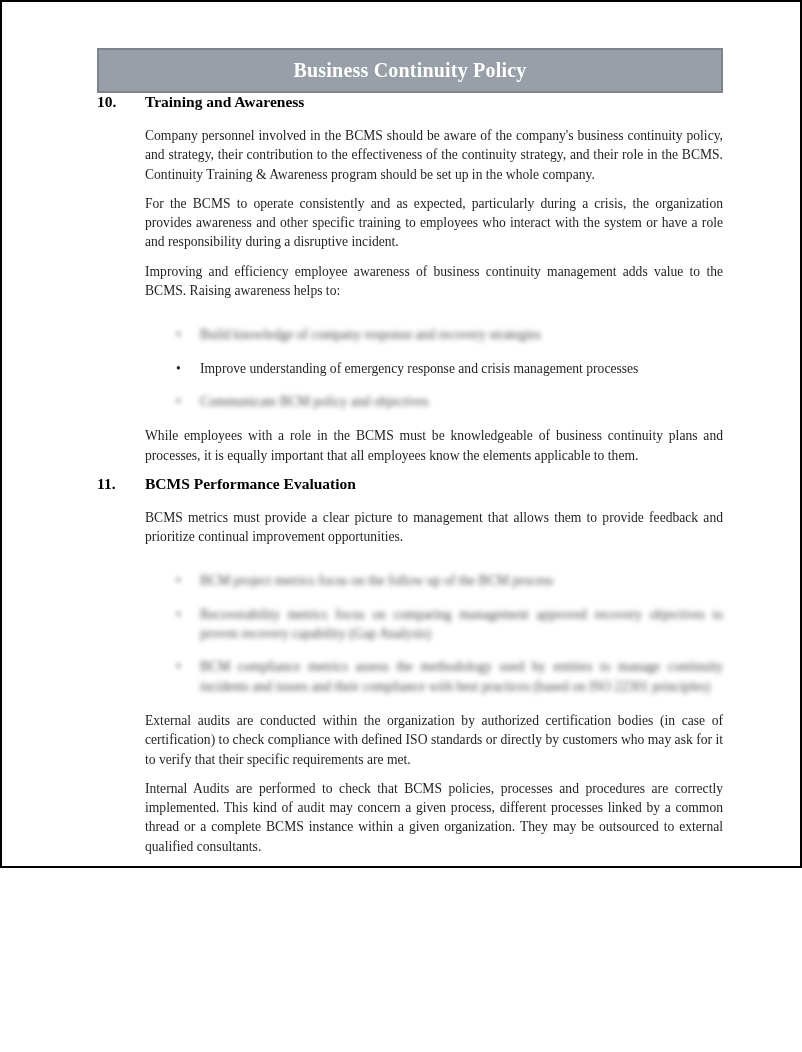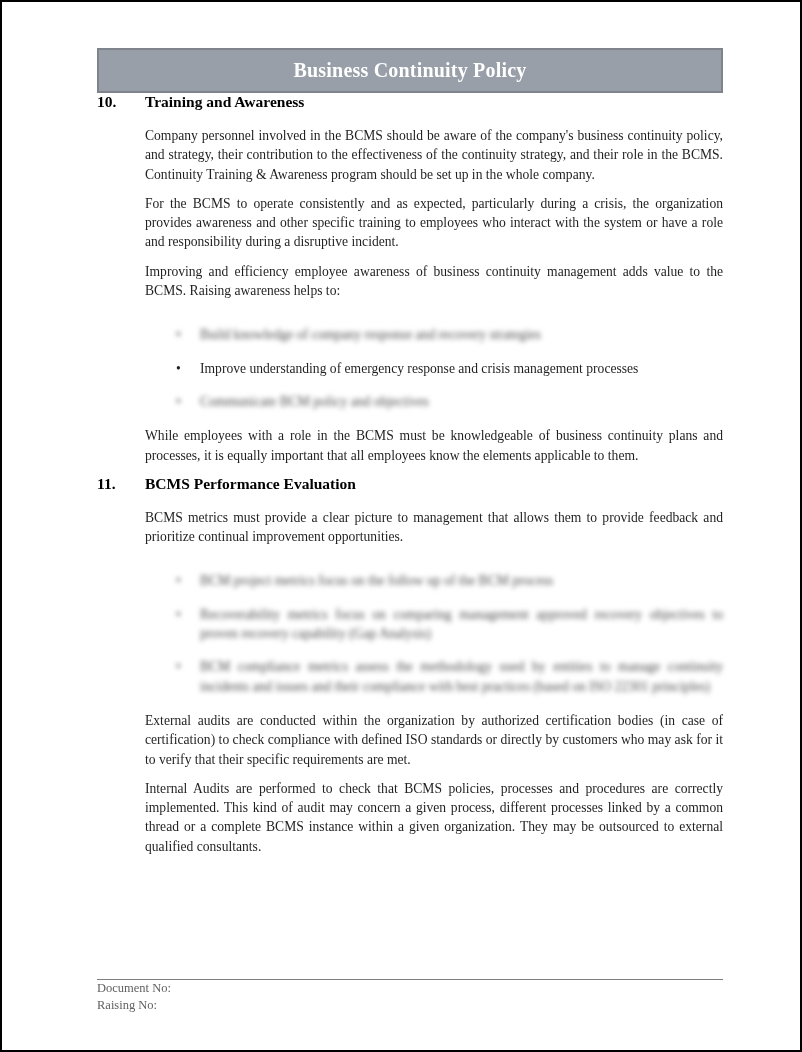--- a/index.html
+++ b/index.html
@@ -1,20 +1,20 @@
 <!DOCTYPE html>
 <html><head>
 <meta charset="utf-8">
 <style>
   html, body { margin: 0; padding: 0; background: #ffffff; }
   * { box-sizing: border-box; }
 
   .page {
     width: 802px;
-    height: 1052px;
+    height: 868px;
     border: 2px solid #000000;
     background: #ffffff;
     font-family: "Liberation Serif", "DejaVu Serif", serif;
     color: #1f1f1f;
     display: flex;
     flex-direction: column;
     overflow: hidden;
   }
 
   .inner {

